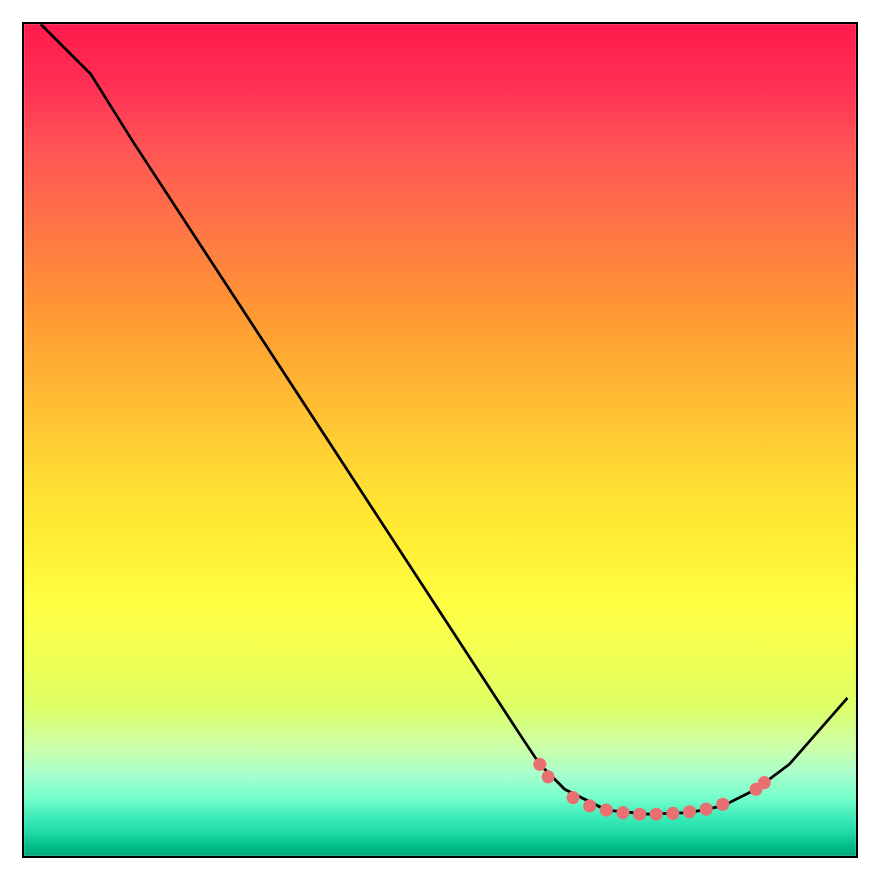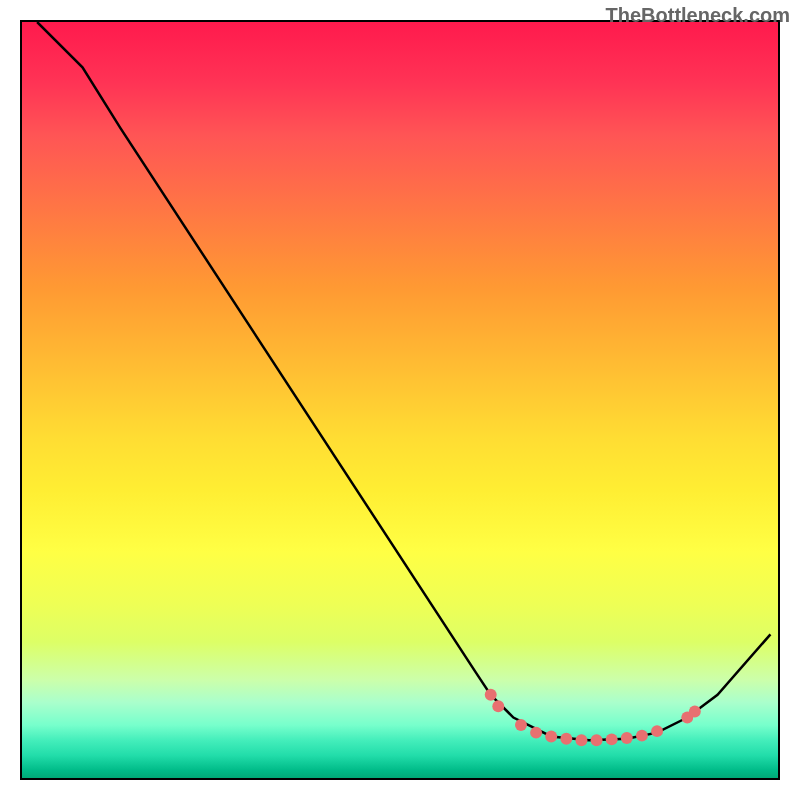--- a/index.html
+++ b/index.html
@@ -61,21 +61,20 @@
   left: 0;
   top: 0;
   width: 100%;
   height: 100%;
 }
 </style>
 </head>
 <body>
 
 <div class="chart-container">
-  <div class="watermark">TheBottleneck.com</div>
   <div class="plot-area">
     <div class="gradient-bg"></div>
     <svg class="curve" viewBox="0 0 760 760" preserveAspectRatio="none">
       <path id="curve-path" fill="none" stroke="#000000" stroke-width="2.5" d="M15.2 0.0 L60.8 45.6 L98.8 106.4 L456.0 653.6 L471.2 676.4 L494.0 699.2 L532.0 718.2 L570.0 722.0 L608.0 720.5 L638.4 714.4 L668.8 699.2 L699.2 676.4 L752.4 615.6 "></path>
       <g id="markers-group">
           <circle cx="471.2" cy="676.4" r="6" fill="#e87070"></circle>
           <circle cx="478.8" cy="687.8" r="6" fill="#e87070"></circle>
           <circle cx="501.6" cy="706.8" r="6" fill="#e87070"></circle>
           <circle cx="516.8" cy="714.4" r="6" fill="#e87070"></circle>
           <circle cx="532.0" cy="718.2" r="6" fill="#e87070"></circle>

